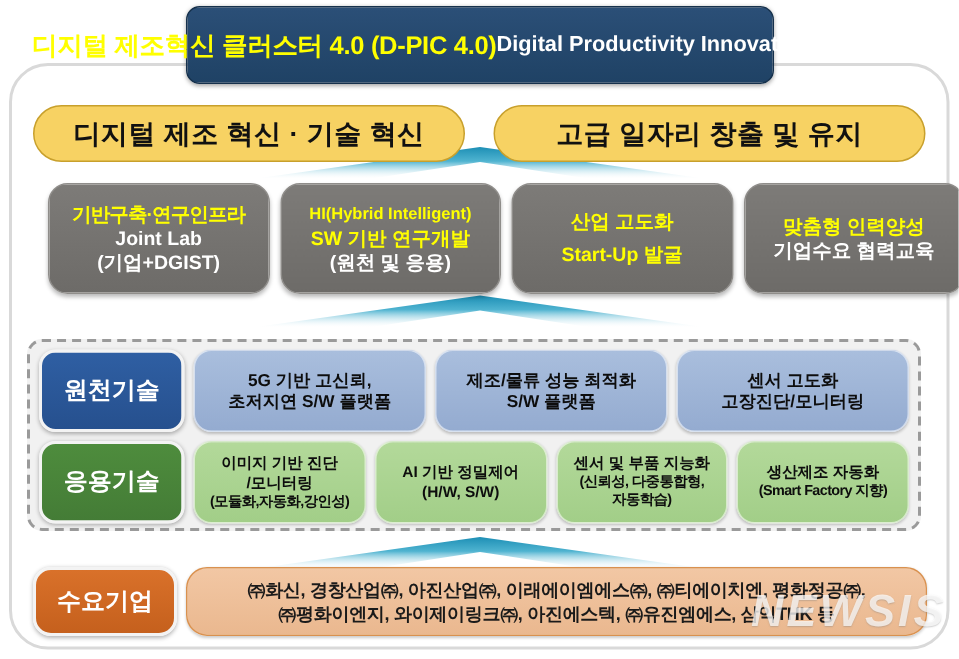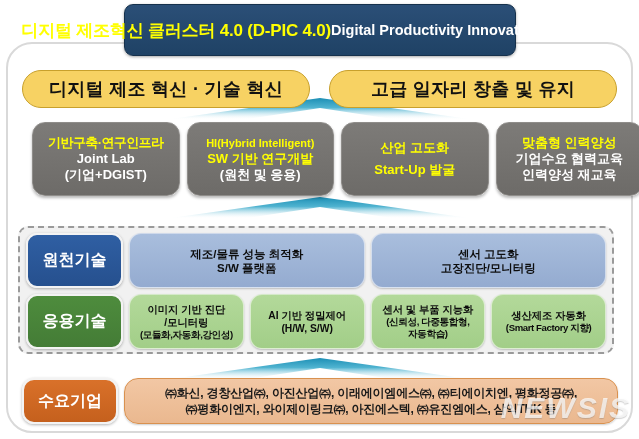--- a/index.html
+++ b/index.html
@@ -225,41 +225,44 @@
   </div>
 
   <div class="gray-box">
     <div class="ln y sp">산업 고도화</div>
     <div class="ln y sp">Start-Up 발굴</div>
   </div>
 
   <div class="gray-box">
     <div class="ln y">맞춤형 인력양성</div>
     <div class="ln w">기업수요 협력교육</div>
-    <div class="ln w">인력양성 재교육</div>
   </div>
 
 </div>
 
 <svg class="chevron" id="chevron-mid" viewBox="0 0 300 26" preserveAspectRatio="none">
   <defs>
     <linearGradient id="tealGradMid" x1="0" y1="1" x2="0" y2="0">
       <stop offset="0%" stop-color="#ffffff" stop-opacity="0.15"></stop>
       <stop offset="55%" stop-color="#4fb3d0"></stop>
       <stop offset="100%" stop-color="#1d8fb5"></stop>
     </linearGradient>
   </defs>
   <path d="M150 1 L299 22 L222 22 L150 11 L78 22 L1 22 Z" fill="url(#tealGradMid)"></path>
 </svg>
 
 <div id="tech-frame">
 
   <div class="tech-row">
     <div class="tech-label" id="label-source">원천기술</div>
 
+    <div class="tech-cell blue-cell">
+      <div class="ln">5G 기반 고신뢰,</div>
+      <div class="ln">초저지연 S/W 플랫폼</div>
+    </div>
 
     <div class="tech-cell blue-cell">
       <div class="ln">제조/물류 성능 최적화</div>
       <div class="ln">S/W 플랫폼</div>
     </div>
 
     <div class="tech-cell blue-cell">
       <div class="ln">센서 고도화</div>
       <div class="ln">고장진단/모니터링</div>
     </div>

